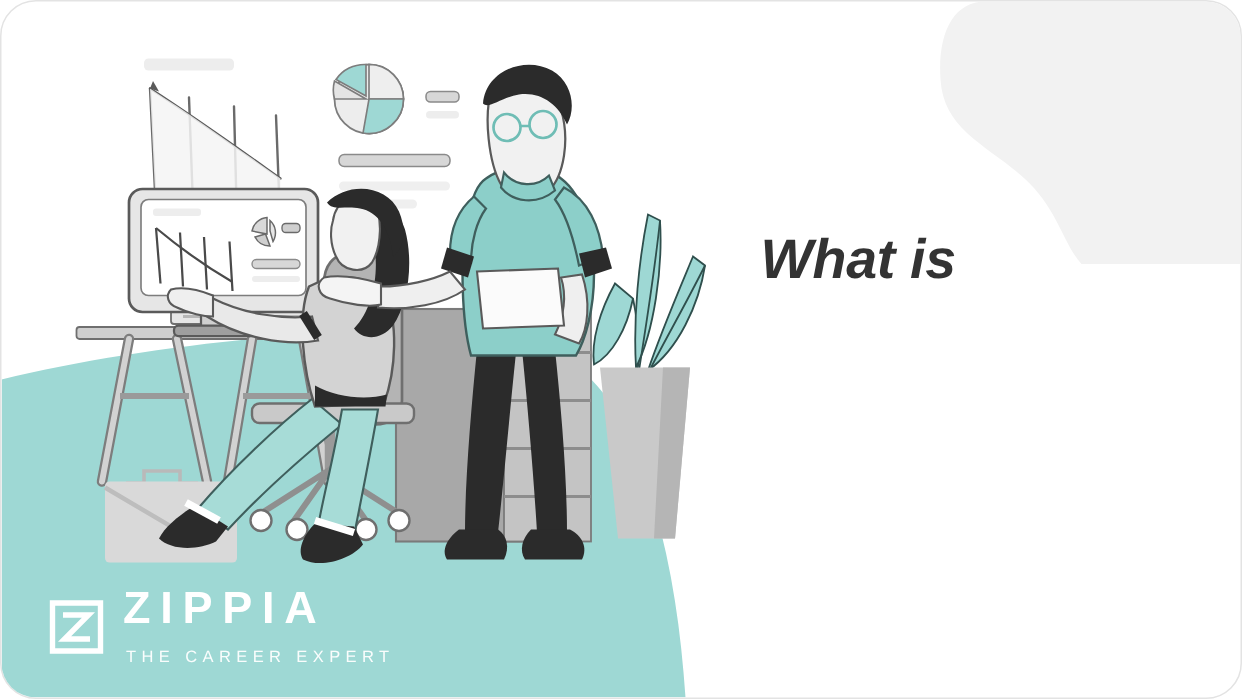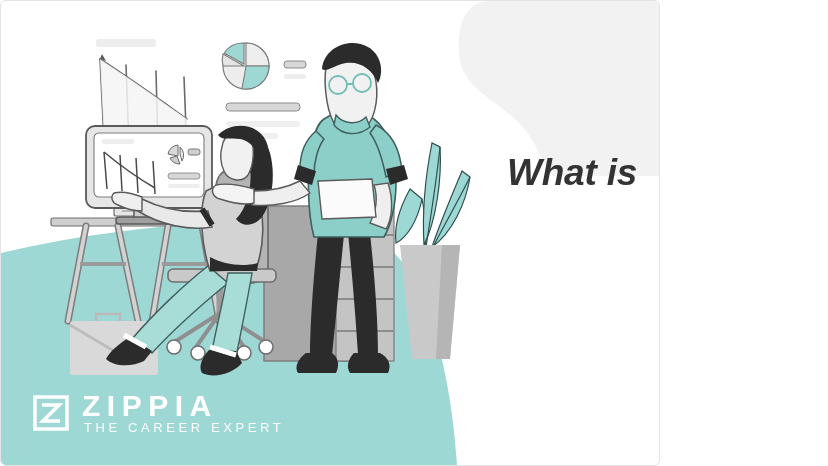--- a/index.html
+++ b/index.html
@@ -1,22 +1,22 @@
 <!DOCTYPE html>
 <html><head>
 <meta charset="utf-8">
 <style>
   html,body{margin:0;padding:0;background:#ffffff;}
   body{width:828px;height:466px;overflow:hidden;font-family:"Liberation Sans",sans-serif;}
 
   .slide{
     position:relative;
-    width:660px;height:466px;
+    width:828px;height:466px;
     background:#ffffff;
-    border-radius:6px;
+    border-radius:24px;
     border:1px solid #e3e3e3;
     box-sizing:border-box;
     overflow:hidden;
   }
 
   
   .blob-tr{position:absolute;top:0;right:0;width:230px;height:175px;overflow:hidden;}
   .blob-tr svg{display:block;}
 
   
@@ -43,22 +43,22 @@
 
   
   .logo{position:absolute;left:30px;top:390px;display:flex;align-items:center;gap:11px;}
   .logo-mark{width:40px;height:40px;flex:none;}
   .logo-text{display:flex;flex-direction:column;}
   .logo-word{
     font-size:30px;font-weight:bold;color:#ffffff;
     letter-spacing:6.5px;line-height:1;
   }
   .logo-tag{
-    font-size:13px;color:#ffffff;letter-spacing:3.6px;
-    line-height:1;margin-top:0;margin-left:2px;opacity:.95;
+    font-size:11px;color:#ffffff;letter-spacing:3.6px;
+    line-height:1;margin-top:12px;margin-left:2px;opacity:.95;
   }
 </style>
 </head>
 <body>
 
 <div class="slide">
 
   <div class="blob-tr">
     <svg width="230" height="175" viewBox="0 0 230 175" aria-hidden="true">
       <path d="M60 0 C 38 0 28 22 30 52 C 32 86 62 96 86 118

